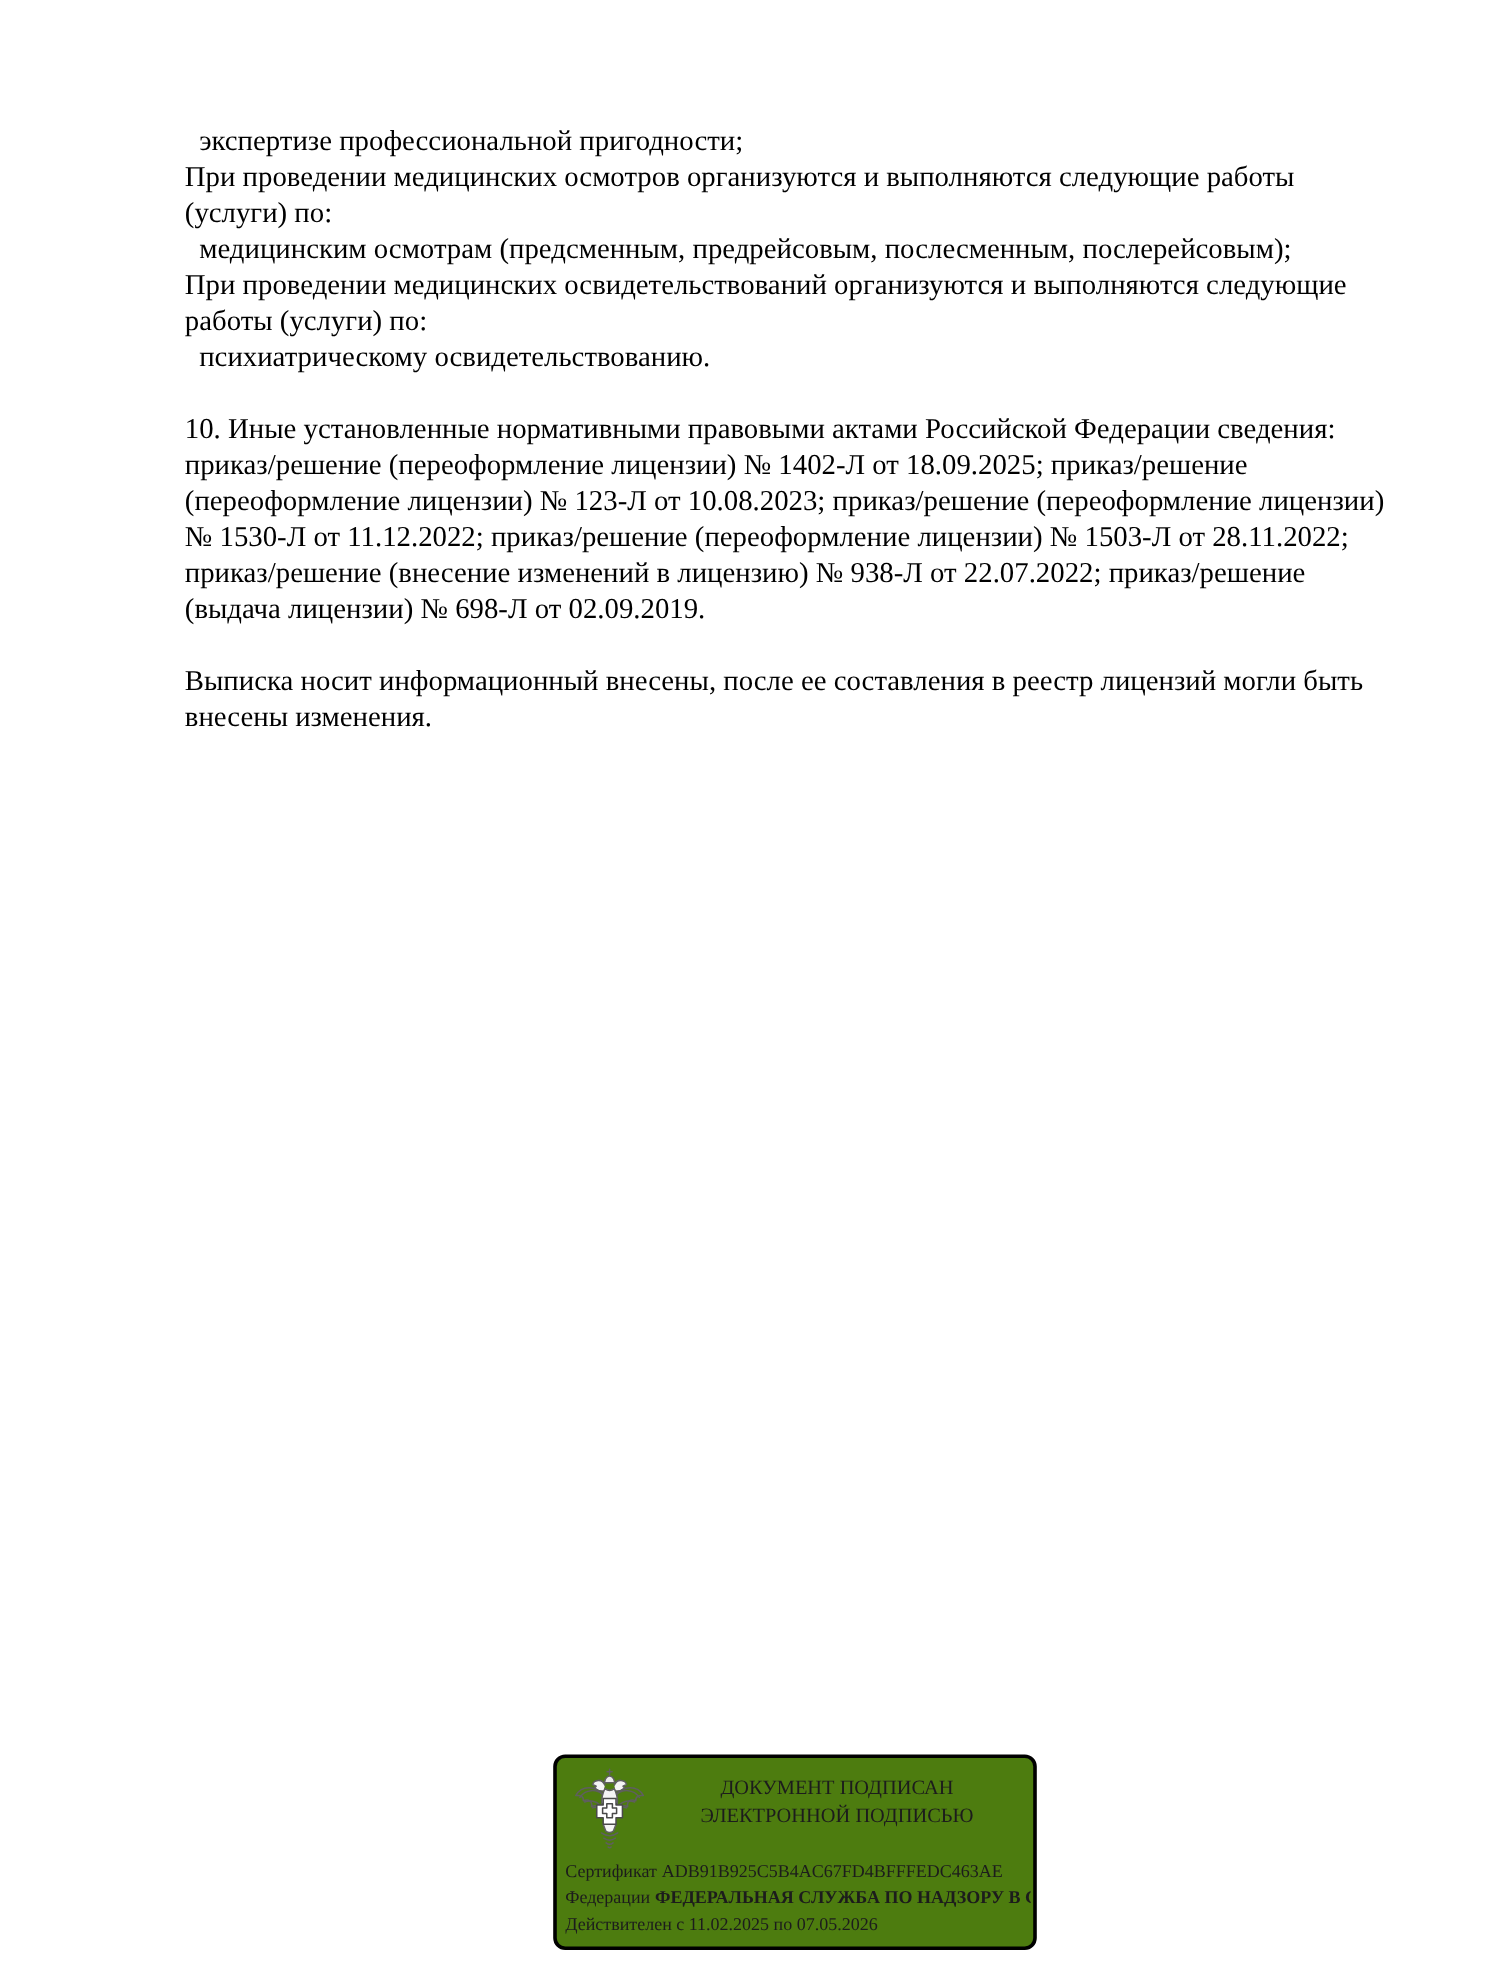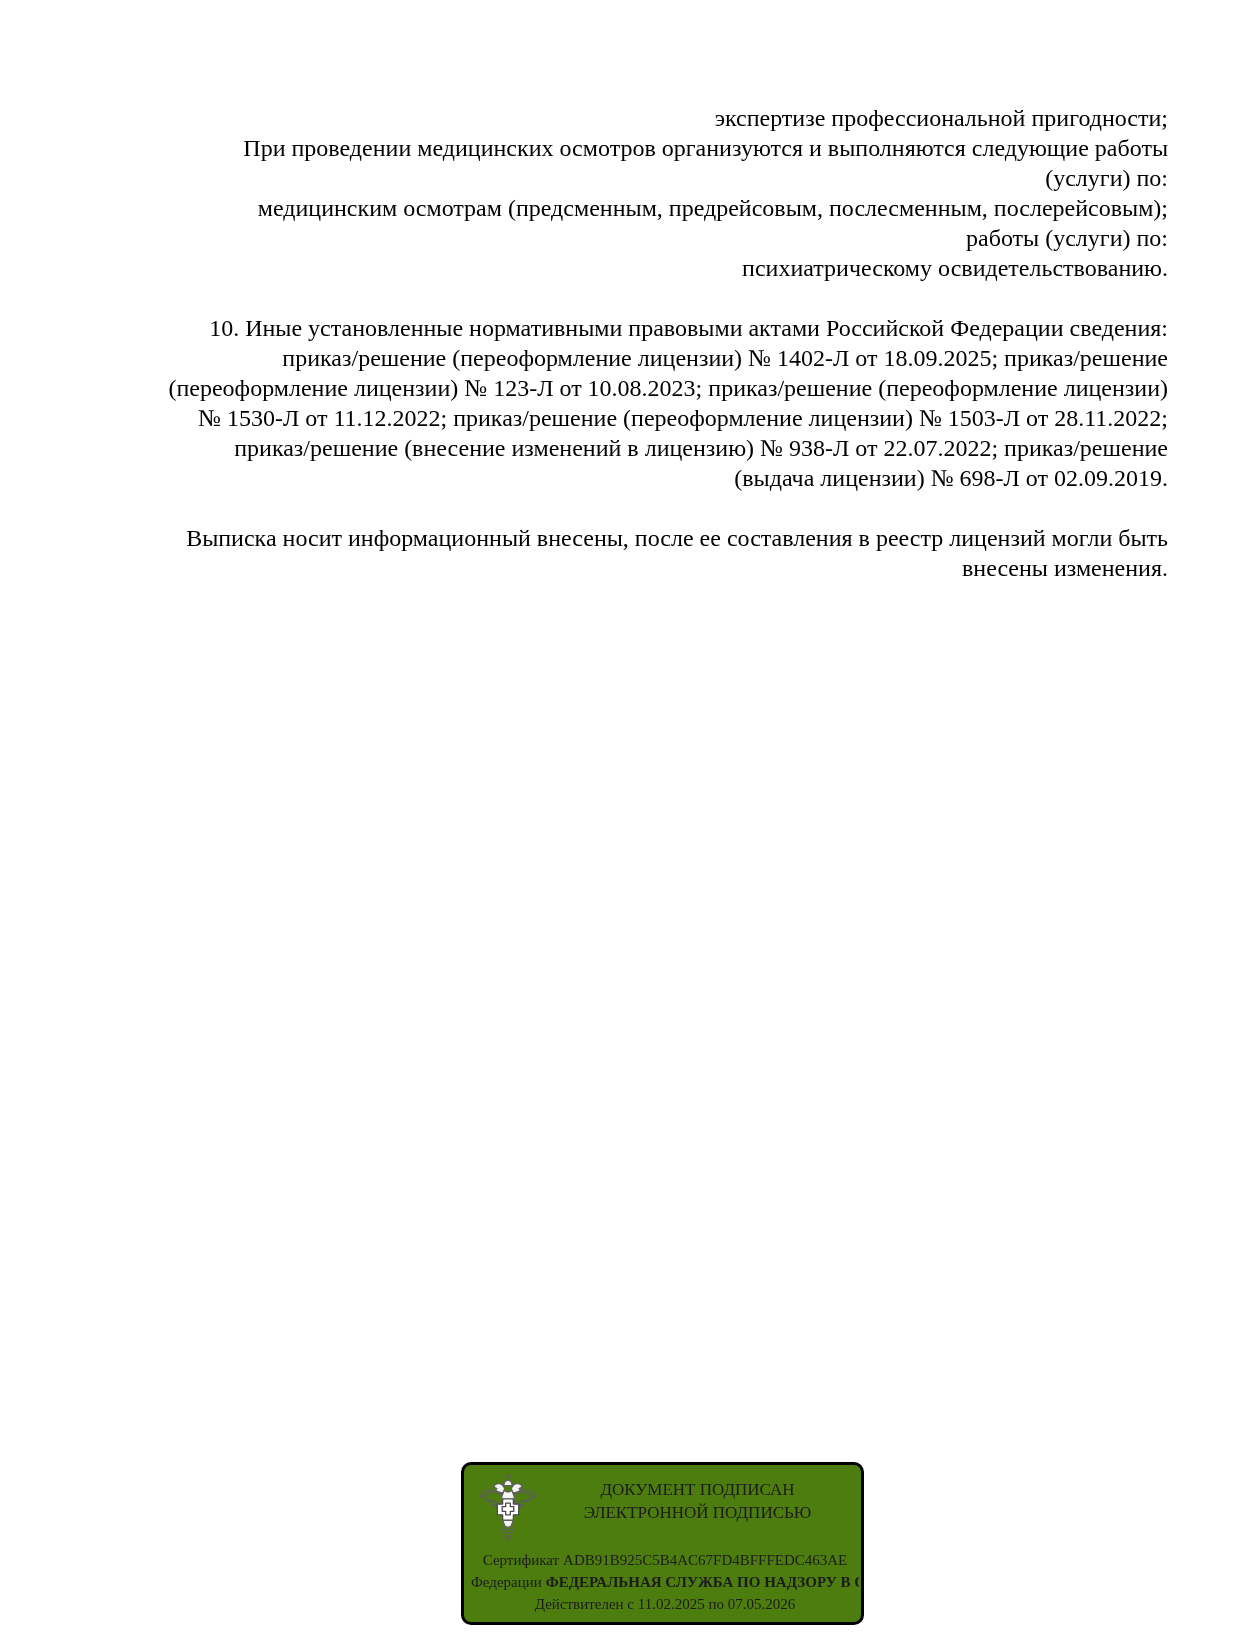--- a/index.html
+++ b/index.html
@@ -8,53 +8,54 @@
     width:1240px; height:1650px;
     position:relative;
     font-family:"Liberation Serif","DejaVu Serif",serif;
     color:#000000;
     overflow:hidden;
   }
   .body-text {
     position:absolute; left:138px; top:103px; width:1030px;
     font-size:24px; line-height:30px;
   }
-  .para { margin:0 0 30px 0;text-align:right; }
+  .para { margin:0 0 30px 16px; }
   .ln { display:block; white-space:nowrap; }
   .ln.sub { padding-left:12px; }
 
   .stamp {
     position:absolute; left:461px; top:1462px;
     width:403px; height:163px;
     border:3px solid #000000; border-radius:10px;
     background:#4d7c0f;
   }
   .emblem { position:absolute; left:12px; top:8px; width:64px; height:70px; }
   .stamp-title {
     position:absolute; left:78px; right:8px; top:13px;
     text-align:center; font-size:17px; line-height:23px; color:#1c1c1c;
   }
   .stamp-details {
     position:absolute; left:7px; right:2px; top:84px;
     font-size:15px; line-height:22px; color:#1c1c1c;
-    white-space:nowrap; overflow:hidden;text-align:center;
+    white-space:nowrap; overflow:hidden;
   }
   .stamp-details .val { margin-left:4px; }
   .stamp-details .owner-value { font-weight:bold; margin-left:4px; }
 </style>
 </head>
 <body>
 
 <div class="body-text">
 
   <p class="para">
     <span class="ln sub">экспертизе профессиональной пригодности;</span>
     <span class="ln">При проведении медицинских осмотров организуются и выполняются следующие работы</span>
     <span class="ln">(услуги) по:</span>
     <span class="ln sub">медицинским осмотрам (предсменным, предрейсовым, послесменным, послерейсовым);</span>
+    <span class="ln">При проведении медицинских освидетельствований организуются и выполняются следующие</span>
     <span class="ln">работы (услуги) по:</span>
     <span class="ln sub">психиатрическому освидетельствованию.</span>
   </p>
 
 
   <p class="para">
     <span class="ln">10. Иные установленные нормативными правовыми актами Российской Федерации сведения:</span>
     <span class="ln">приказ/решение (переоформление лицензии) № 1402-Л от 18.09.2025; приказ/решение</span>
     <span class="ln">(переоформление лицензии) № 123-Л от 10.08.2023; приказ/решение (переоформление лицензии)</span>
     <span class="ln">№ 1530-Л от 11.12.2022; приказ/решение (переоформление лицензии) № 1503-Л от 28.11.2022;</span>

